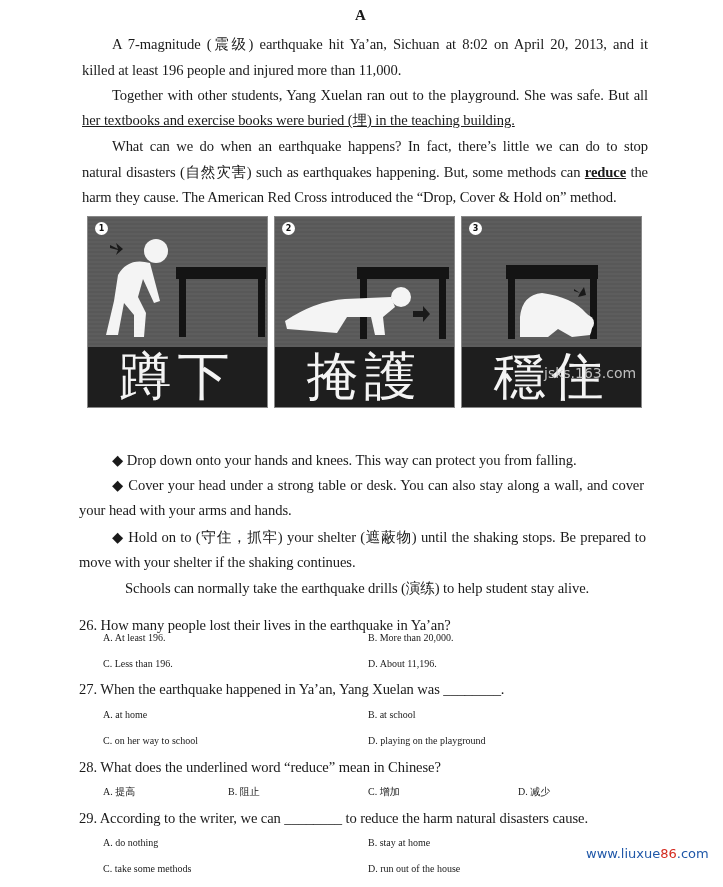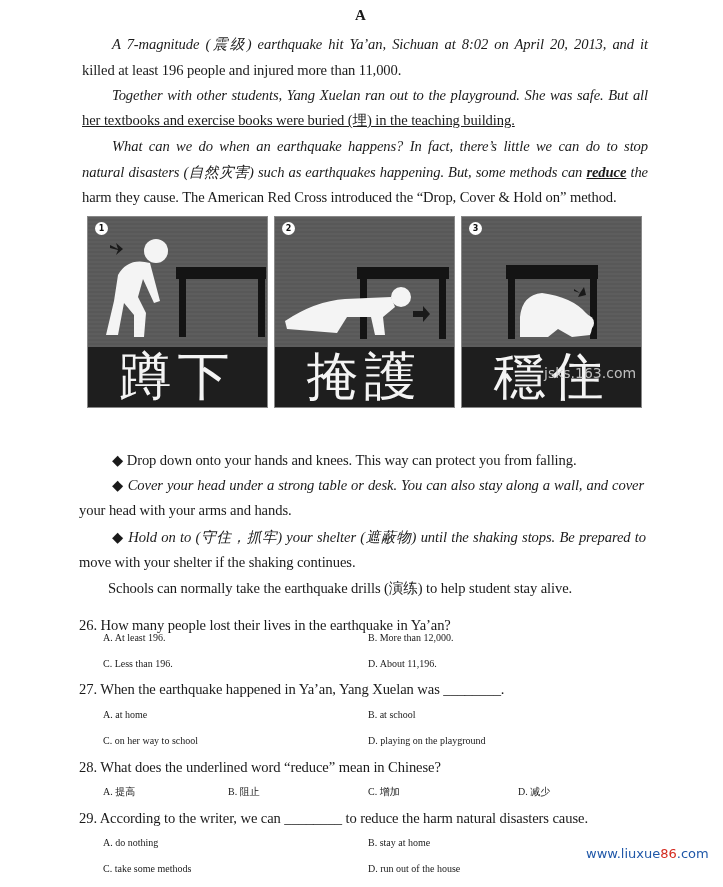--- a/index.html
+++ b/index.html
@@ -1,21 +1,21 @@
 <!DOCTYPE html>
 <html><head>
   <meta charset="utf-8">
   <style>
     html, body { margin: 0; padding: 0; }
     body {
       width: 723px; height: 887px; background: #ffffff; position: relative; overflow: hidden;
       font-family: "Liberation Serif", "DejaVu Serif", serif; color: #1a1a1a;
     }
     .line { position: absolute; font-size: 14.6px; white-space: nowrap; line-height: 18px; letter-spacing: -0.1px; }
-    .justify { text-align: justify; text-align-last: justify; font-style: italic; }
+    .justify { text-align: justify; text-align-last: justify; }
     .title { position: absolute; left: 355px; top: 7px; font-size: 15px; font-weight: bold; }
     .u { text-decoration: underline; font-weight: bold; }
     .panel { position: absolute; top: 216px; width: 179px; height: 190px; background: #5a5a5a; border: 1px solid #888; overflow: hidden; }
     .panel .top { position: absolute; left: 0; top: 0; width: 100%; height: 130px;
       background: repeating-linear-gradient(0deg, #5d5d5d 0 2px, #585858 2px 4px); }
     .panel .band { position: absolute; left: 0; top: 130px; width: 100%; height: 60px; background: #1e1e1e; }
     .panel .cap { position: absolute; left: 0; top: 128px; width: 100%; text-align: center; color: #f4f4f4;
       font-family: "DejaVu Sans", sans-serif; font-size: 52px; line-height: 62px; letter-spacing: 6px; }
     .panel .num { position: absolute; left: 7px; top: 5px; width: 13px; height: 13px; border-radius: 50%; background: #fff;
       color: #111; font-family: "DejaVu Sans", sans-serif; font-size: 8px; line-height: 13px; text-align: center; font-weight: bold; }
@@ -86,25 +86,25 @@
   <div class="num">3</div>
   <div class="cap">穩住</div>
   <div class="wm-inner">jsks.163.com</div>
 </div>
 
 <div class="line" style="left:112px; top:451px;"><span>◆</span> <span>Drop down onto your hands and knees. This way can protect you from falling.</span></div>
 <div class="line justify" style="left:112px; top:476px; width:532px;"><span>◆</span> <span>Cover your head under a strong table or desk. You can also stay along a wall, and cover</span></div>
 <div class="line" style="left:79px; top:501px;">your head with your arms and hands.</div>
 <div class="line justify" style="left:112px; top:528px; width:534px;"><span>◆</span> <span>Hold on to (守住，抓牢) your shelter (遮蔽物) until the shaking stops. Be prepared to</span></div>
 <div class="line" style="left:79px; top:553px;">move with your shelter if the shaking continues.</div>
-<div class="line" style="left:108px; top:579px;">Schools can normally take the earthquake drills (演练) to help student stay alive.</div>
+<div class="line" style="left:125px; top:579px;">Schools can normally take the earthquake drills (演练) to help student stay alive.</div>
 
 <div class="line" style="left:79px; top:604px;margin-top:12px;">26. How many people lost their lives in the earthquake in Ya’an?</div>
 <div class="opt" style="left:103px; top:629px;">A. At least 196.</div>
-<div class="opt" style="left:368px; top:629px;">B. More than 12,000.</div>
+<div class="opt" style="left:368px; top:629px;">B. More than 20,000.</div>
 <div class="opt" style="left:103px; top:655px;">C. Less than 196.</div>
 <div class="opt" style="left:368px; top:655px;">D. About 11,196.</div>
 
 <div class="line" style="left:79px; top:680px;">27. When the earthquake happened in Ya’an, Yang Xuelan was ________.</div>
 <div class="opt" style="left:103px; top:706px;">A. at home</div>
 <div class="opt" style="left:368px; top:706px;">B. at school</div>
 <div class="opt" style="left:103px; top:732px;">C. on her way to school</div>
 <div class="opt" style="left:368px; top:732px;">D. playing on the playground</div>
 
 <div class="line" style="left:79px; top:758px;">28. What does the underlined word “reduce” mean in Chinese?</div>

